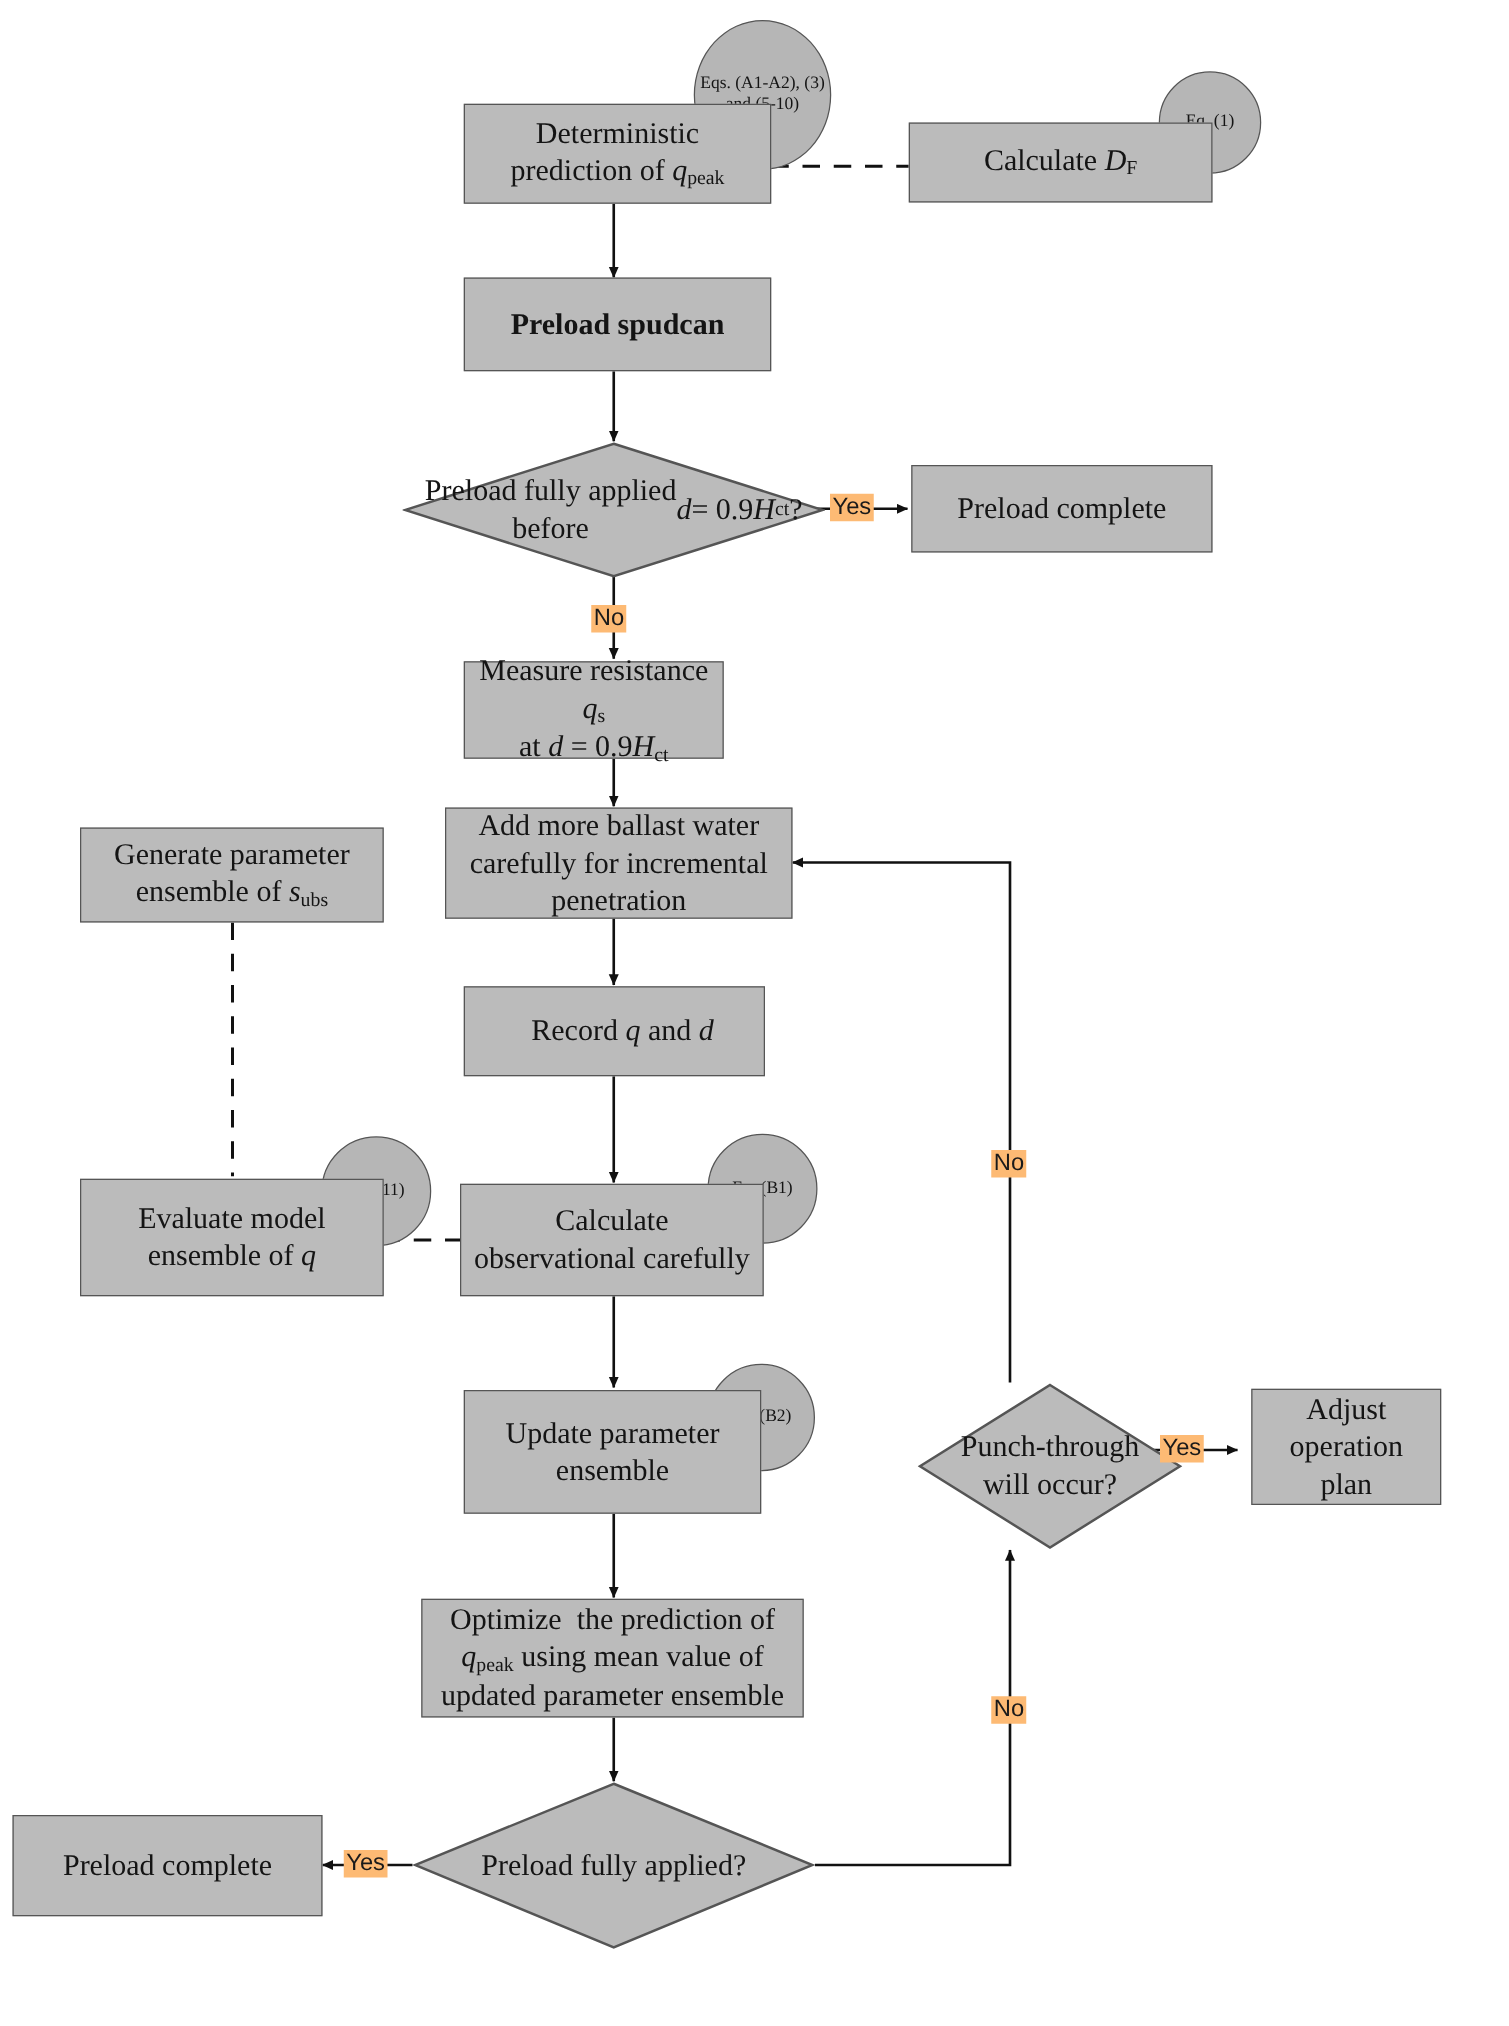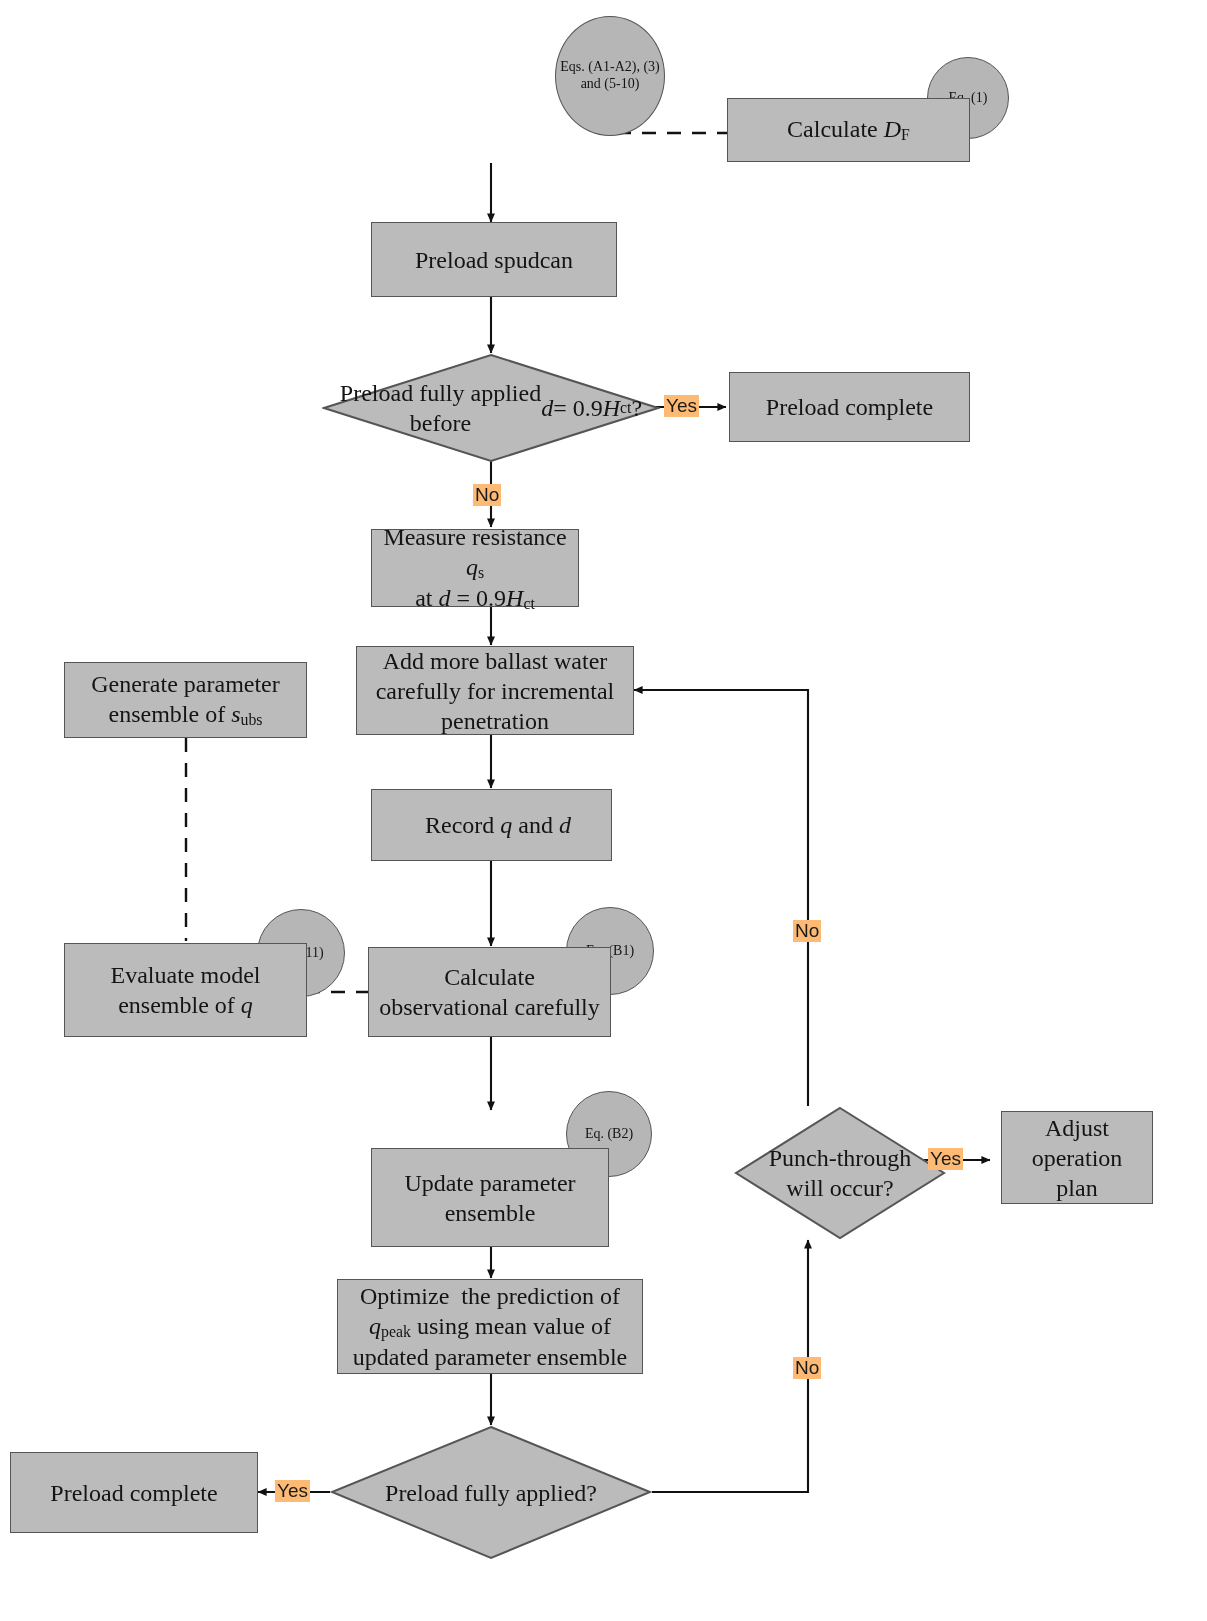--- a/index.html
+++ b/index.html
@@ -134,34 +134,37 @@
     <g stroke="#111111" stroke-width="2.4" fill="none" stroke-dasharray="14 11">
        calculate DF --&gt;
       <line x1="617" y1="133" x2="727" y2="133"></line>
        evaluate model --&gt;
       <line x1="186" y1="738" x2="186" y2="941"></line>
        calculate observational --&gt;
       <line x1="306" y1="992" x2="368" y2="992"></line>
     </g>
   </svg>
 
+  <div class="node" style="left:371px; top:83px; width:246px; height:80px;">
+    <div class="inner">Deterministic<br>prediction of <i>q</i><sub>peak</sub></div>
+  </div>
 
   <div class="circle" style="left:555px; top:16px; width:110px; height:120px;">
     <div class="inner">Eqs. (A1-A2), (3) and (5-10)</div>
   </div>
 
   <div class="node" style="left:727px; top:98px; width:243px; height:64px;">
     <div class="inner">Calculate <i>D</i><sub>F</sub></div>
   </div>
 
   <div class="circle" style="left:927px; top:57px; width:82px; height:82px;">
     <div class="inner">Eq. (1)</div>
   </div>
 
-  <div class="node" style="left:371px; top:222px; width:246px; height:75px;">
+  <div class="node" style="left:371px; top:222px; width:246px; height:75px;font-weight:bold;">
     <div class="inner">Preload spudcan</div>
   </div>
 
   <div class="diamond-wrap" style="left:322px; top:353px; width:338px; height:110px;">
     <svg width="338" height="110" viewBox="0 0 338 110">
       <polygon points="169,2 336,55 169,108 2,55" fill="#bbbbbb" stroke="#555555" stroke-width="2"></polygon>
     </svg>
     <div class="diamond-label">Preload fully applied<br>before <i>d</i> = 0.9<i>H</i><sub>ct</sub>?</div>
   </div>
 
@@ -194,21 +197,21 @@
   </div>
 
   <div class="node" style="left:368px; top:947px; width:243px; height:90px;">
     <div class="inner">Calculate observational carefully</div>
   </div>
 
   <div class="circle" style="left:566px; top:907px; width:88px; height:88px;">
     <div class="inner">Eq. (B1)</div>
   </div>
 
-  <div class="node" style="left:371px; top:1112px; width:238px; height:99px;margin-top:36px;">
+  <div class="node" style="left:371px; top:1112px; width:238px; height:99px;">
     <div class="inner">Update parameter ensemble</div>
   </div>
 
   <div class="circle" style="left:566px; top:1091px; width:86px; height:86px;">
     <div class="inner">Eq. (B2)</div>
   </div>
 
   <div class="diamond-wrap" style="left:734px; top:1106px; width:212px; height:134px;">
     <svg width="212" height="134" viewBox="0 0 212 134">
       <polygon points="106,2 210,67 106,132 2,67" fill="#bbbbbb" stroke="#555555" stroke-width="2"></polygon>

